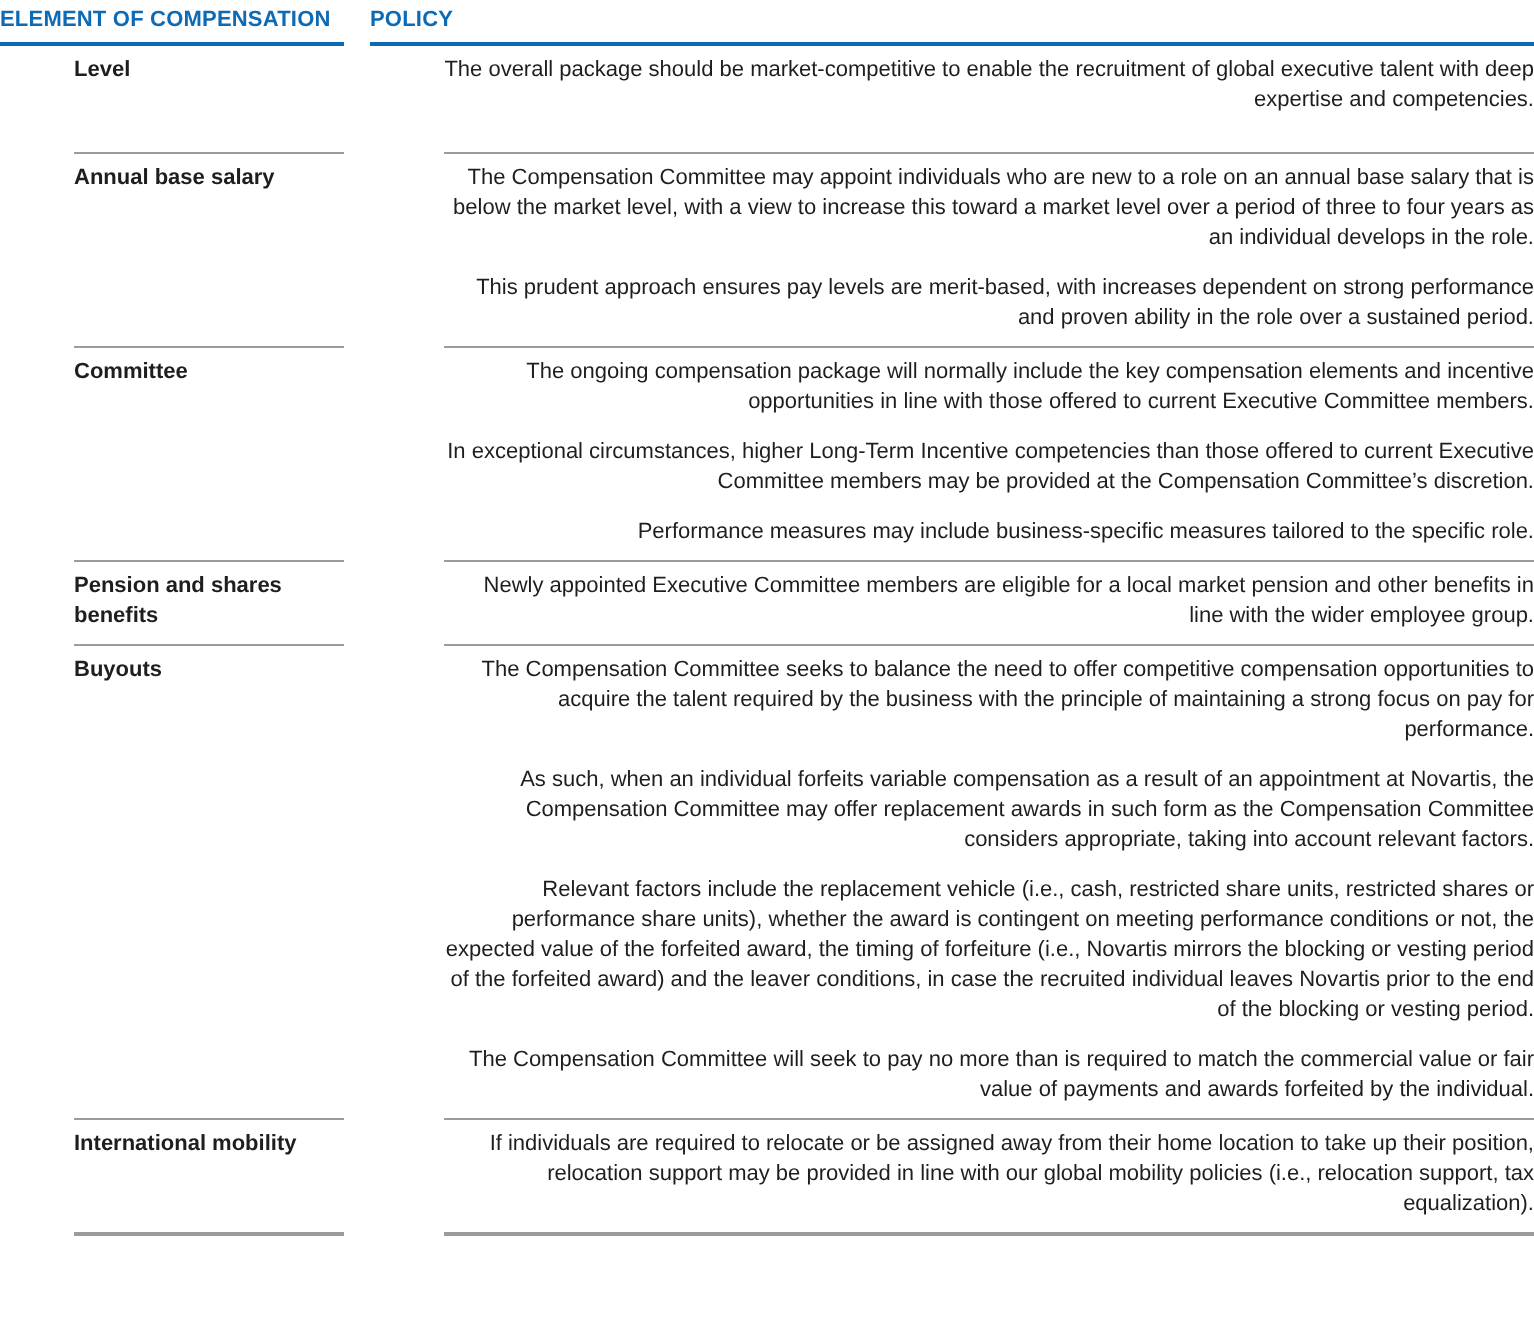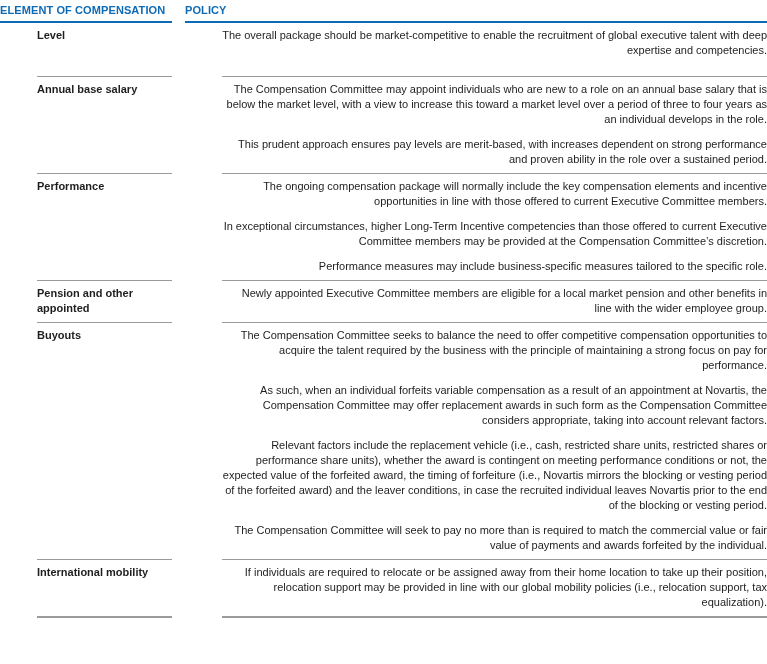--- a/index.html
+++ b/index.html
@@ -84,30 +84,30 @@
 
   <div class="row">
     <div class="cell data-cell element-cell">Annual base salary</div>
     <div class="cell data-cell policy-cell">
       <p>The Compensation Committee may appoint individuals who are new to a role on an annual base salary that is below the market level, with a view to increase this toward a market level over a period of three to four years as an individual develops in the role.</p>
       <p>This prudent approach ensures pay levels are merit-based, with increases dependent on strong performance and proven ability in the role over a sustained period.</p>
     </div>
   </div>
 
   <div class="row">
-    <div class="cell data-cell element-cell">Performance</div>
+    <div class="cell data-cell element-cell">Committee</div>
     <div class="cell data-cell policy-cell">
       <p>The ongoing compensation package will normally include the key compensation elements and incentive opportunities in line with those offered to current Executive Committee members.</p>
       <p>In exceptional circumstances, higher Long-Term Incentive competencies than those offered to current Executive Committee members may be provided at the Compensation Committee’s discretion.</p>
       <p>Performance measures may include business-specific measures tailored to the specific role.</p>
     </div>
   </div>
 
   <div class="row">
-    <div class="cell data-cell element-cell">Pension and other appointed</div>
+    <div class="cell data-cell element-cell">Pension and shares benefits</div>
     <div class="cell data-cell policy-cell">
       <p>Newly appointed Executive Committee members are eligible for a local market pension and other benefits in line with the wider employee group.</p>
     </div>
   </div>
 
   <div class="row">
     <div class="cell data-cell element-cell">Buyouts</div>
     <div class="cell data-cell policy-cell">
       <p>The Compensation Committee seeks to balance the need to offer competitive compensation opportunities to acquire the talent required by the business with the principle of maintaining a strong focus on pay for performance.</p>
       <p>As such, when an individual forfeits variable compensation as a result of an appointment at Novartis, the Compensation Committee may offer replacement awards in such form as the Compensation Committee considers appropriate, taking into account relevant factors.</p>

